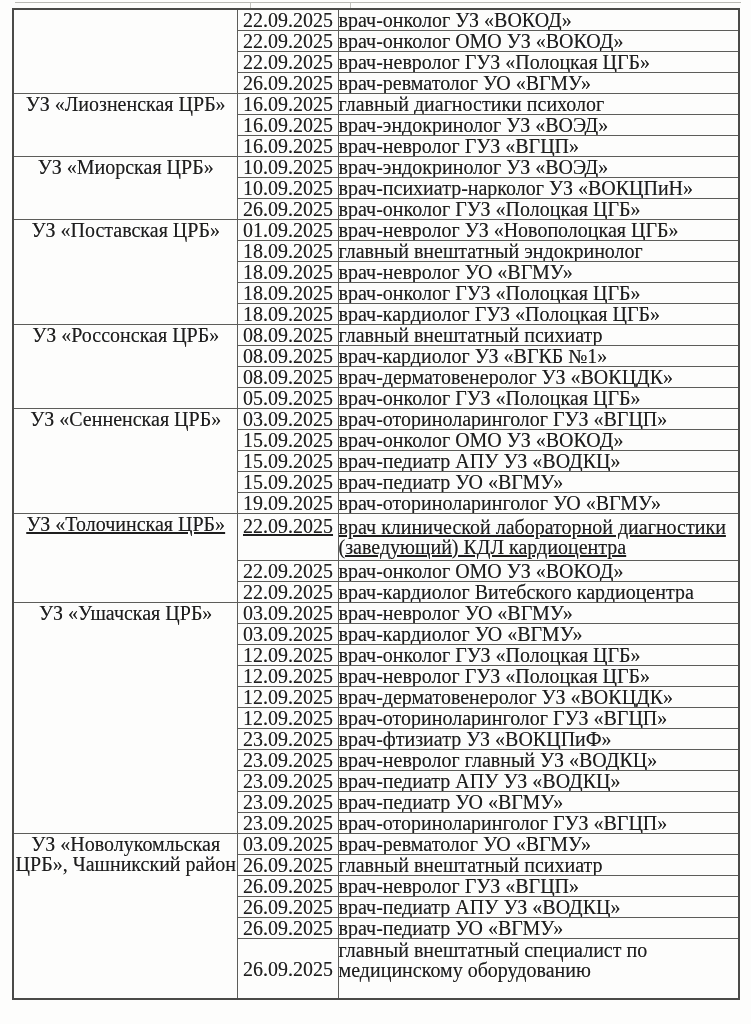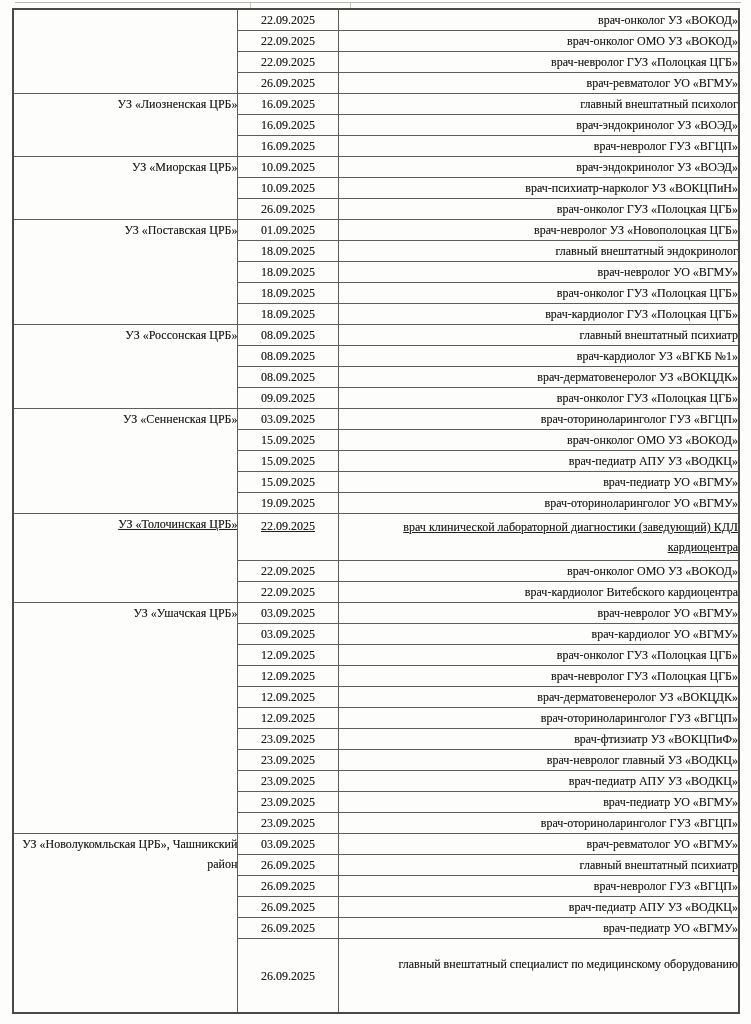--- a/index.html
+++ b/index.html
@@ -36,54 +36,54 @@
   .top-artifact-tick1 { left: 235px; }
   .top-artifact-tick2 { left: 335px; }
 
   table.sched {
     position: absolute;
     left: 12px;
     top: 8px;
     width: 728px;
     border-collapse: collapse;
     table-layout: fixed;
-    font-size: 12px;
+    font-size: 20px;
     line-height: 20px;
     color: #1e1e1e;
     text-shadow: 0 0 0.6px rgba(50,50,50,0.55);
   }
   table.sched { border: 2px solid #4a4a48; }
   table.sched td {
     border: 1px solid #5d5d5a;
     padding: 0;
     overflow: hidden;
   }
   td.org {
     width: 221px;
     vertical-align: top;
-    text-align: right;
+    text-align: center;
     padding: 1px 6px 1px 8px;
   }
   td.date {
     width: 98px;
     text-align: center;
     vertical-align: middle;
     padding: 1px 2px;
   }
   td.spec {
     width: 395px;
-    text-align: right;
+    text-align: left;
     vertical-align: middle;
     padding: 1px 6px 1px 9px;
   }
   tr.single td { height: 20px; }
   tr.tall-top td.date { vertical-align: top; padding-top: 2px; }
   tr.tall-top td { height: 44px; text-decoration: underline; }
   tr.tall-pad td { height: 58px; }
-  tr.tall-pad td.spec { vertical-align: top; padding-top: 15px; }
+  tr.tall-pad td.spec { vertical-align: top; padding-top: 1px; }
   tr.tall-pad td.date { vertical-align: middle; }
 </style>
 </head>
 <body>
 
 <div class="page">
   <div class="top-artifact">
     <div class="top-artifact-tick1"></div>
     <div class="top-artifact-tick2"></div>
   </div>
@@ -103,21 +103,21 @@
           <td class="date">22.09.2025</td>
           <td class="spec">врач-невролог ГУЗ «Полоцкая ЦГБ»</td>
         </tr>
         <tr class="single">
           <td class="date">26.09.2025</td>
           <td class="spec">врач-ревматолог УО «ВГМУ»</td>
         </tr>
         <tr class="single">
           <td class="org" rowspan="3">УЗ «Лиозненская ЦРБ»</td>
           <td class="date">16.09.2025</td>
-          <td class="spec">главный внештатный психолог</td>
+          <td class="spec">главный диагностики психолог</td>
         </tr>
         <tr class="single">
           <td class="date">16.09.2025</td>
           <td class="spec">врач-эндокринолог УЗ «ВОЭД»</td>
         </tr>
         <tr class="single">
           <td class="date">16.09.2025</td>
           <td class="spec">врач-невролог ГУЗ «ВГЦП»</td>
         </tr>
         <tr class="single">
@@ -161,21 +161,21 @@
         </tr>
         <tr class="single">
           <td class="date">08.09.2025</td>
           <td class="spec">врач-кардиолог УЗ «ВГКБ №1»</td>
         </tr>
         <tr class="single">
           <td class="date">08.09.2025</td>
           <td class="spec">врач-дерматовенеролог УЗ «ВОКЦДК»</td>
         </tr>
         <tr class="single">
-          <td class="date">09.09.2025</td>
+          <td class="date">05.09.2025</td>
           <td class="spec">врач-онколог ГУЗ «Полоцкая ЦГБ»</td>
         </tr>
         <tr class="single">
           <td class="org" rowspan="5">УЗ «Сенненская ЦРБ»</td>
           <td class="date">03.09.2025</td>
           <td class="spec">врач-оториноларинголог ГУЗ «ВГЦП»</td>
         </tr>
         <tr class="single">
           <td class="date">15.09.2025</td>
           <td class="spec">врач-онколог ОМО УЗ «ВОКОД»</td>

